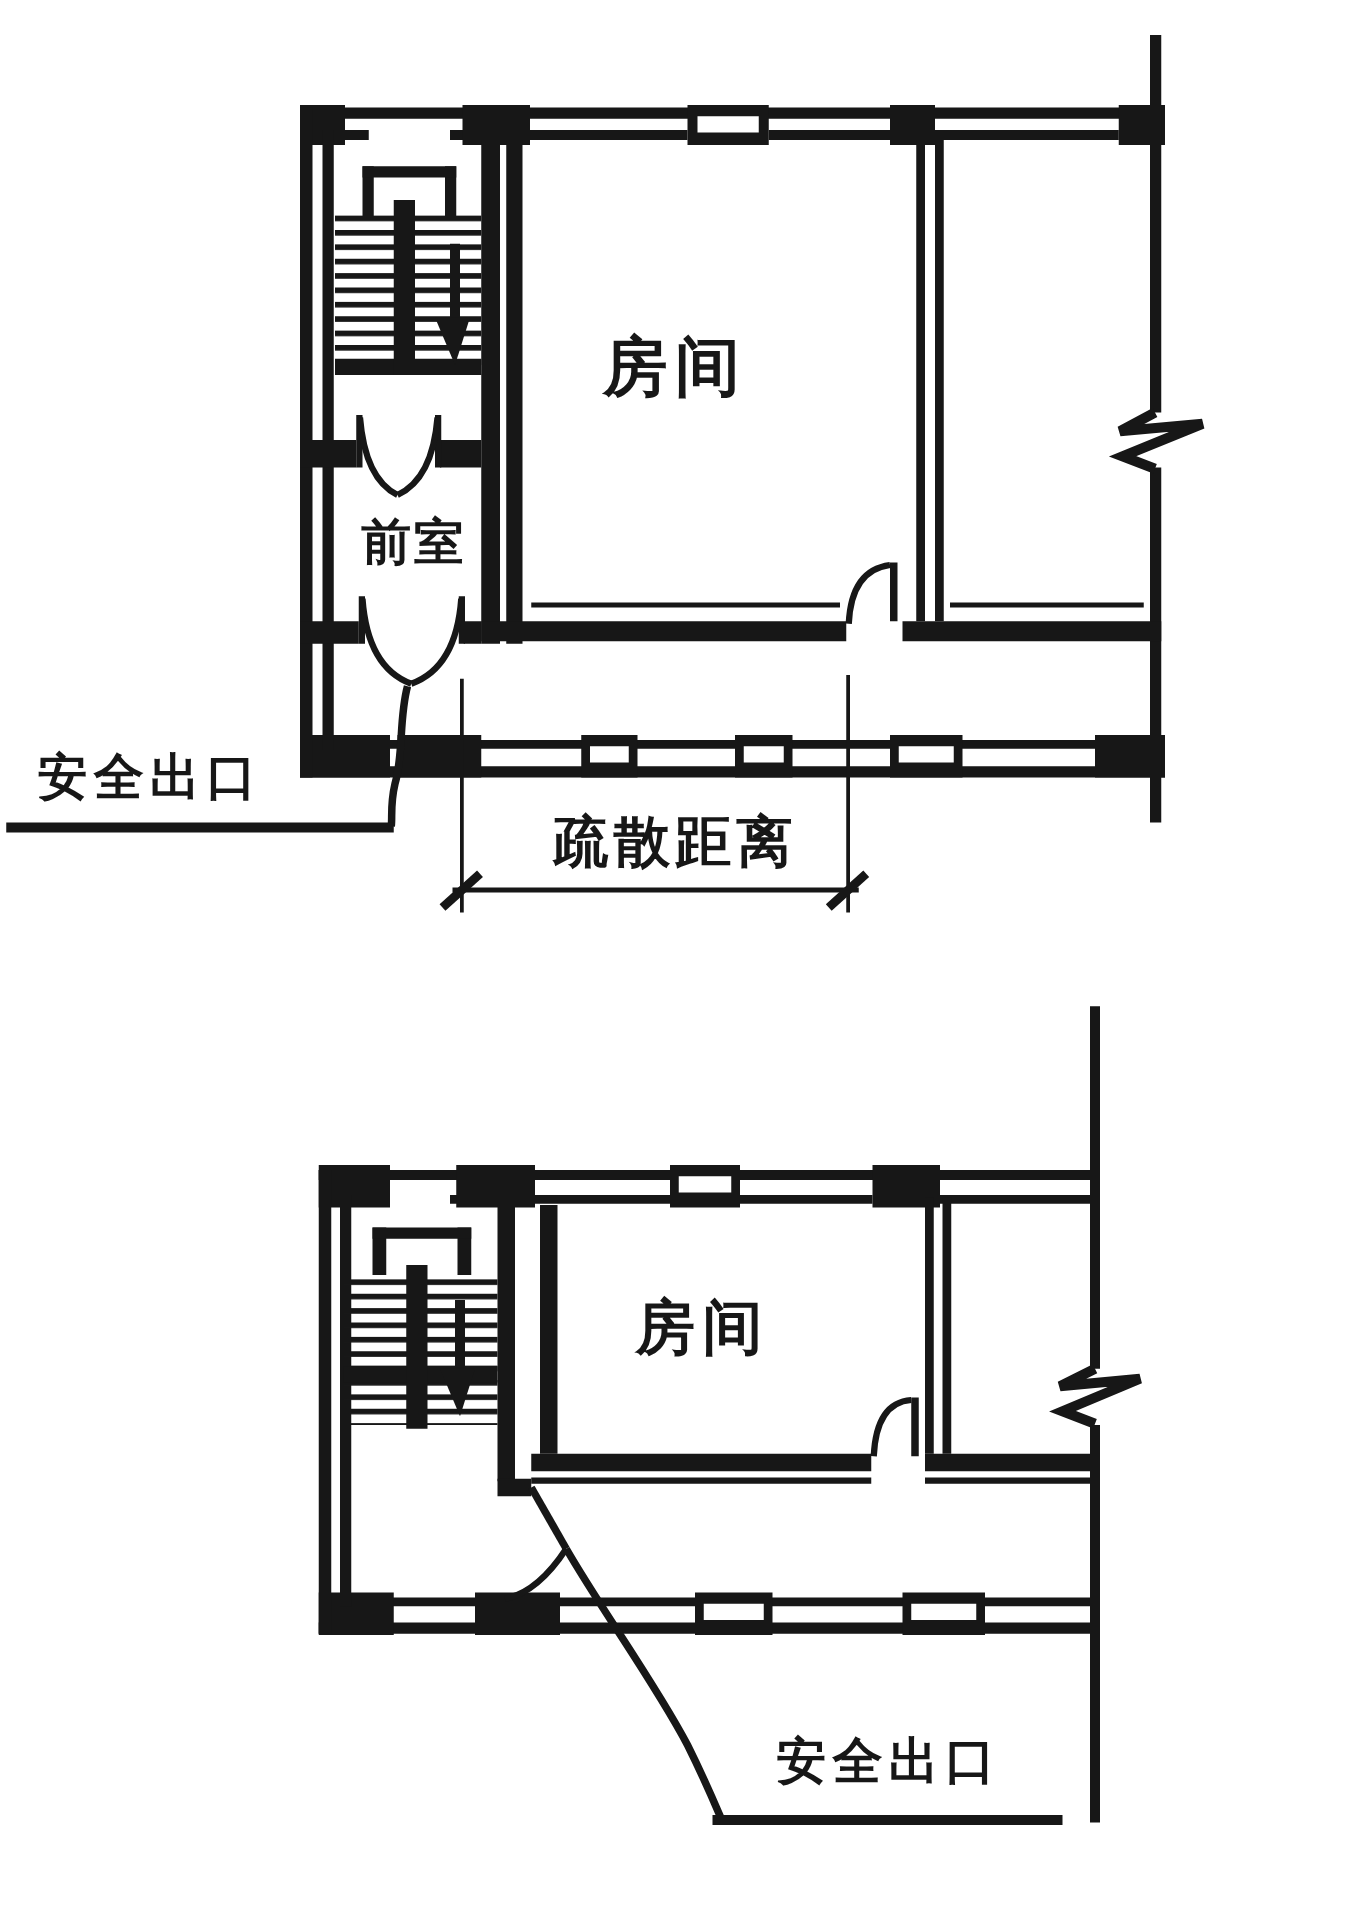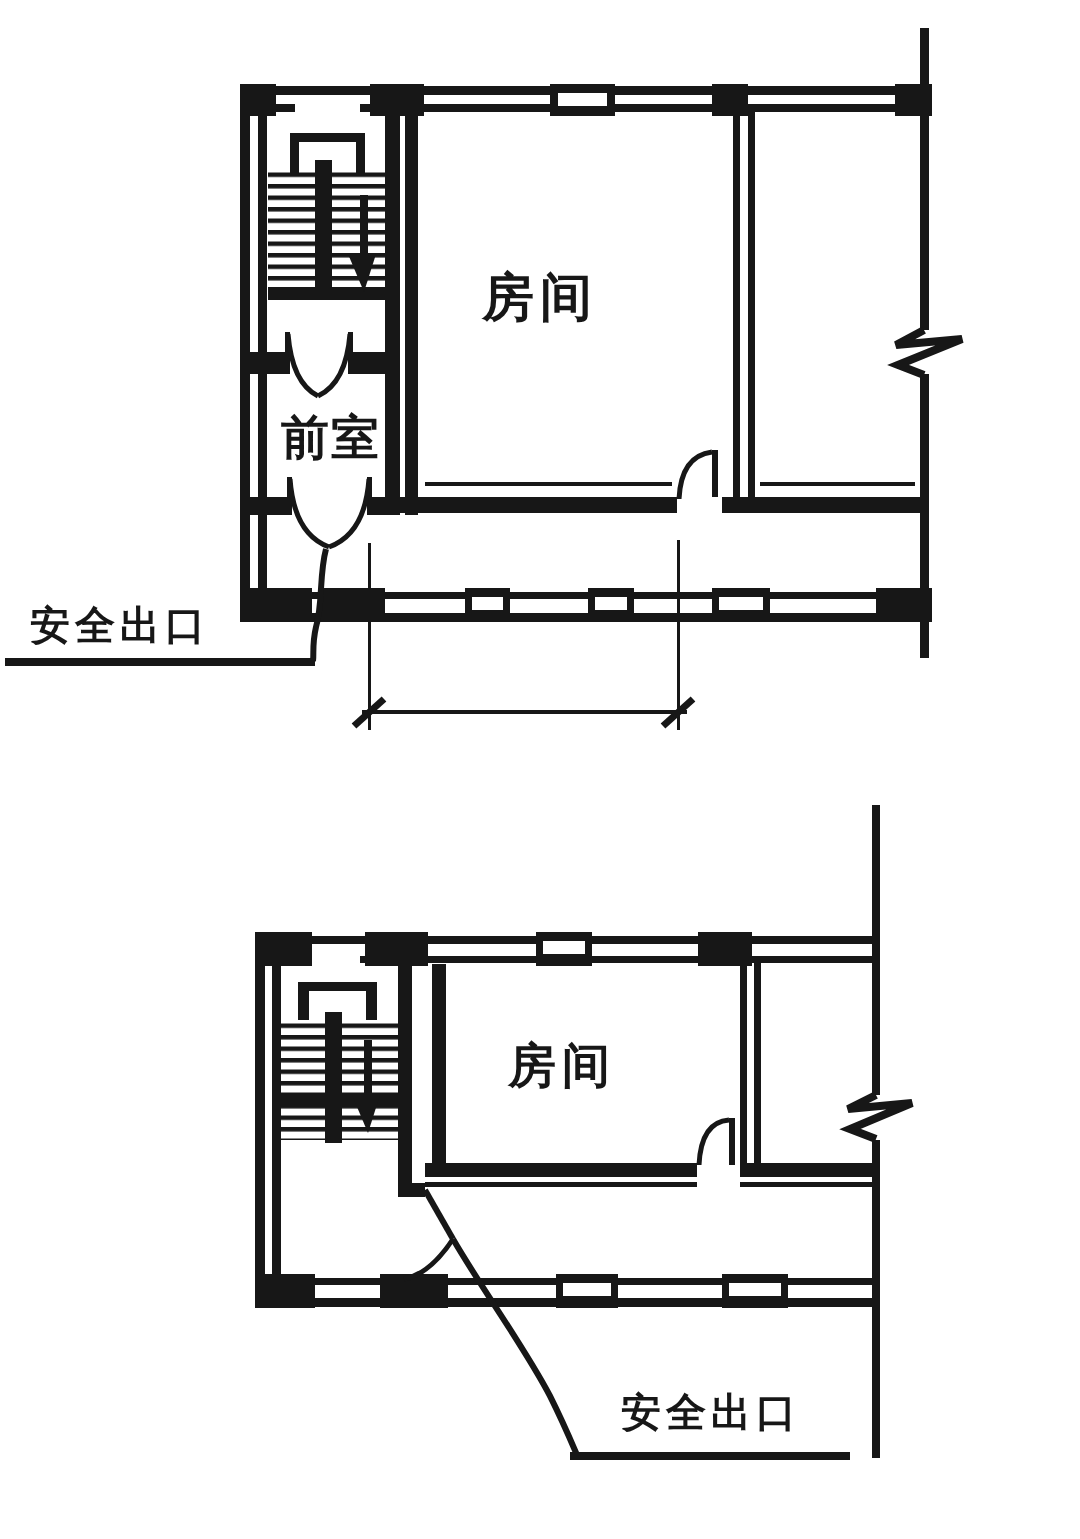--- a/index.html
+++ b/index.html
@@ -1,32 +1,32 @@
 <!DOCTYPE html>
 <html style="--ink: #171717; --bg: #ffffff;"><head>
 <meta charset="utf-8">
 <style>
   :root{ --ink:#171717; --bg:#ffffff; }
   html,body{ margin:0; padding:0; background:var(--bg); }
   #stage{
     position:relative; width:1080px; height:1539px;
     background:var(--bg); overflow:hidden;
-    font-family:Liberation Serif, serif;
+    font-family:Liberation Mono, monospace;
   }
   #plan-svg{ position:absolute; left:0; top:0; }
   .f{ fill:var(--ink); }
   .w{ fill:var(--bg); }
   .sk{ stroke:var(--ink); fill:none; }
   .label{
     position:absolute; transform:translate(-50%,-50%);
     color:var(--ink); font-weight:700; white-space:nowrap;
     line-height:1;
   }
   .lbl-room-top{ font-size:52px; letter-spacing:6px; }
-  .lbl-vestibule{ font-size:48px; letter-spacing:2px; }
+  .lbl-vestibule{ font-size:40px; letter-spacing:2px; }
   .lbl-exit{ font-size:40px; letter-spacing:5px; }
   .lbl-dim{ font-size:45px; letter-spacing:4px; }
   .lbl-room-bottom{ font-size:48px; letter-spacing:6px; }
 </style>
 </head>
 <body>
 
 <div id="stage">
 
 <svg id="plan-svg" width="1080" height="1539" viewBox="0 0 1080 1539">
@@ -232,18 +232,19 @@
     </g>
   </g>
 </svg>
 
 <div class="label lbl-room-top" style="left:540px; top:298px;">房间</div>
 
 <div class="label lbl-vestibule" style="left:331px; top:438px;">前室</div>
 
 <div class="label lbl-exit" style="left:120px; top:626px;">安全出口</div>
 
+<div class="label lbl-dim" style="left:540px; top:677px;">疏散距离</div>
 
 <div class="label lbl-room-bottom" style="left:562px; top:1066px;">房间</div>
 
 <div class="label lbl-exit" style="left:711px; top:1413px;">安全出口</div>
 
 </div>
 
 </body></html>

